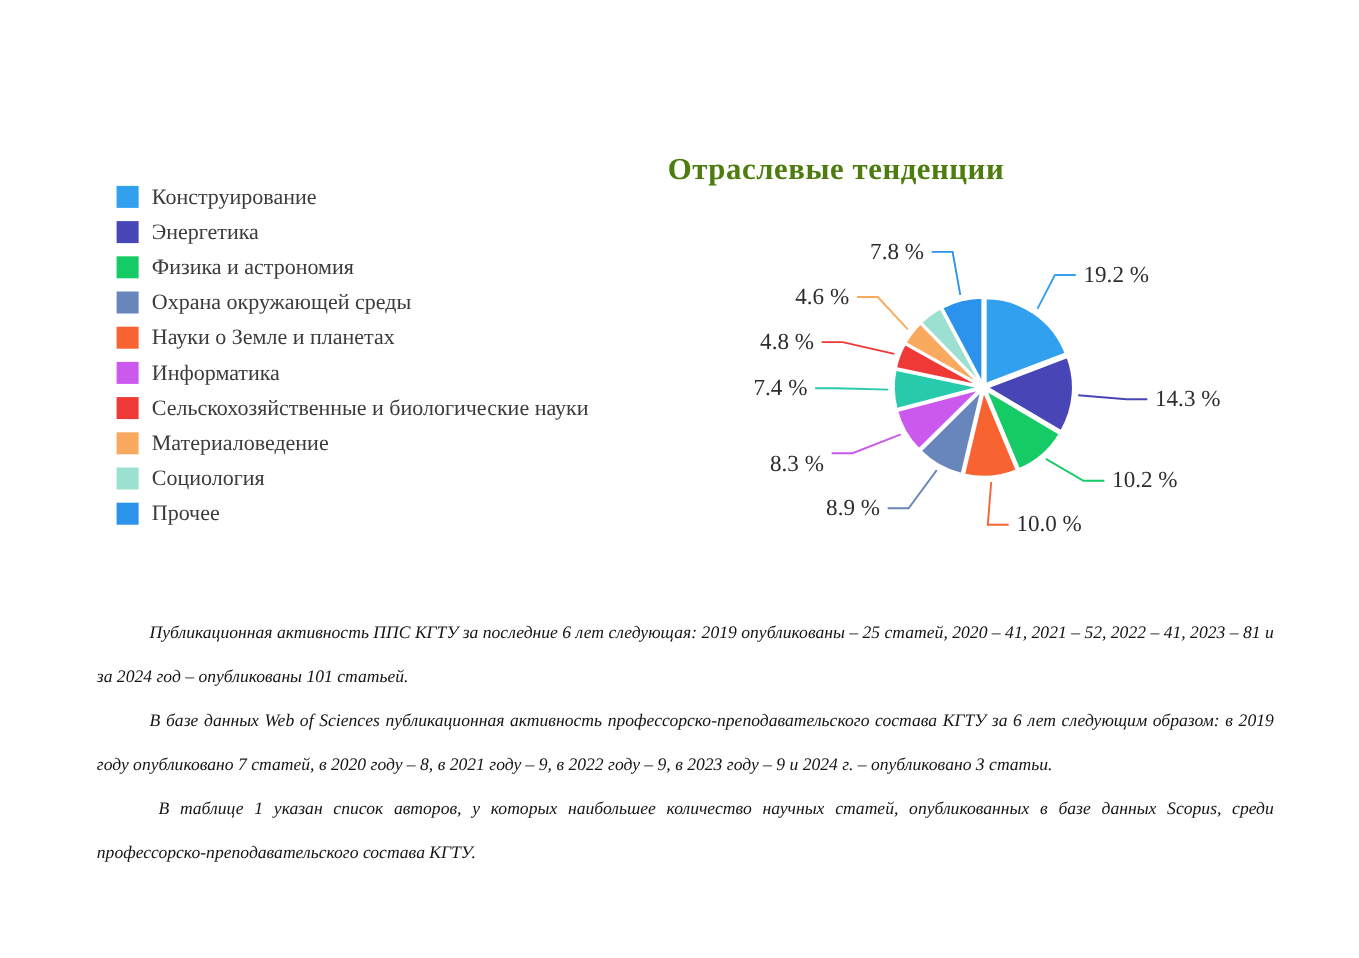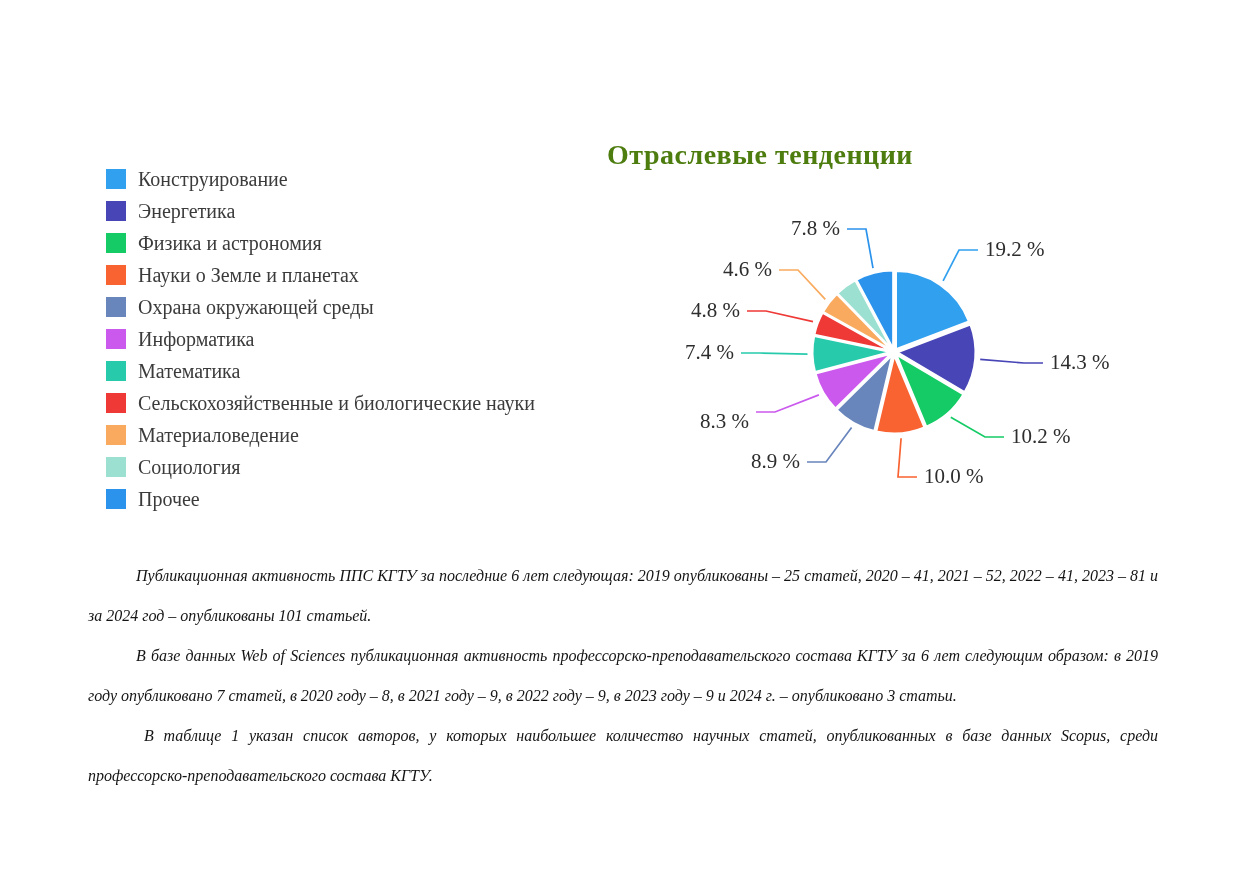--- a/index.html
+++ b/index.html
@@ -63,34 +63,30 @@
         </li>
         <li class="legend-item">
           <span class="legend-swatch" style="background: rgb(72, 69, 182);"></span>
           <span class="legend-label">Энергетика</span>
         </li>
         <li class="legend-item">
           <span class="legend-swatch" style="background: rgb(21, 203, 102);"></span>
           <span class="legend-label">Физика и астрономия</span>
         </li>
         <li class="legend-item">
+          <span class="legend-swatch" style="background: rgb(104, 133, 188);"></span>
+          <span class="legend-label">Охрана окружающей среды</span>
+        </li>
+        <li class="legend-item">
           <span class="legend-swatch" style="background: rgb(249, 98, 49);"></span>
           <span class="legend-label">Науки о Земле и планетах</span>
         </li>
         <li class="legend-item">
-          <span class="legend-swatch" style="background: rgb(104, 133, 188);"></span>
-          <span class="legend-label">Охрана окружающей среды</span>
-        </li>
-        <li class="legend-item">
           <span class="legend-swatch" style="background: rgb(203, 89, 238);"></span>
           <span class="legend-label">Информатика</span>
-        </li>
-        <li class="legend-item">
-          <span class="legend-swatch" style="background: rgb(39, 203, 172);"></span>
-          <span class="legend-label">Математика</span>
         </li>
         <li class="legend-item">
           <span class="legend-swatch" style="background: rgb(239, 57, 54);"></span>
           <span class="legend-label">Сельскохозяйственные и биологические науки</span>
         </li>
         <li class="legend-item">
           <span class="legend-swatch" style="background: rgb(249, 170, 94);"></span>
           <span class="legend-label">Материаловедение</span>
         </li>
         <li class="legend-item">

